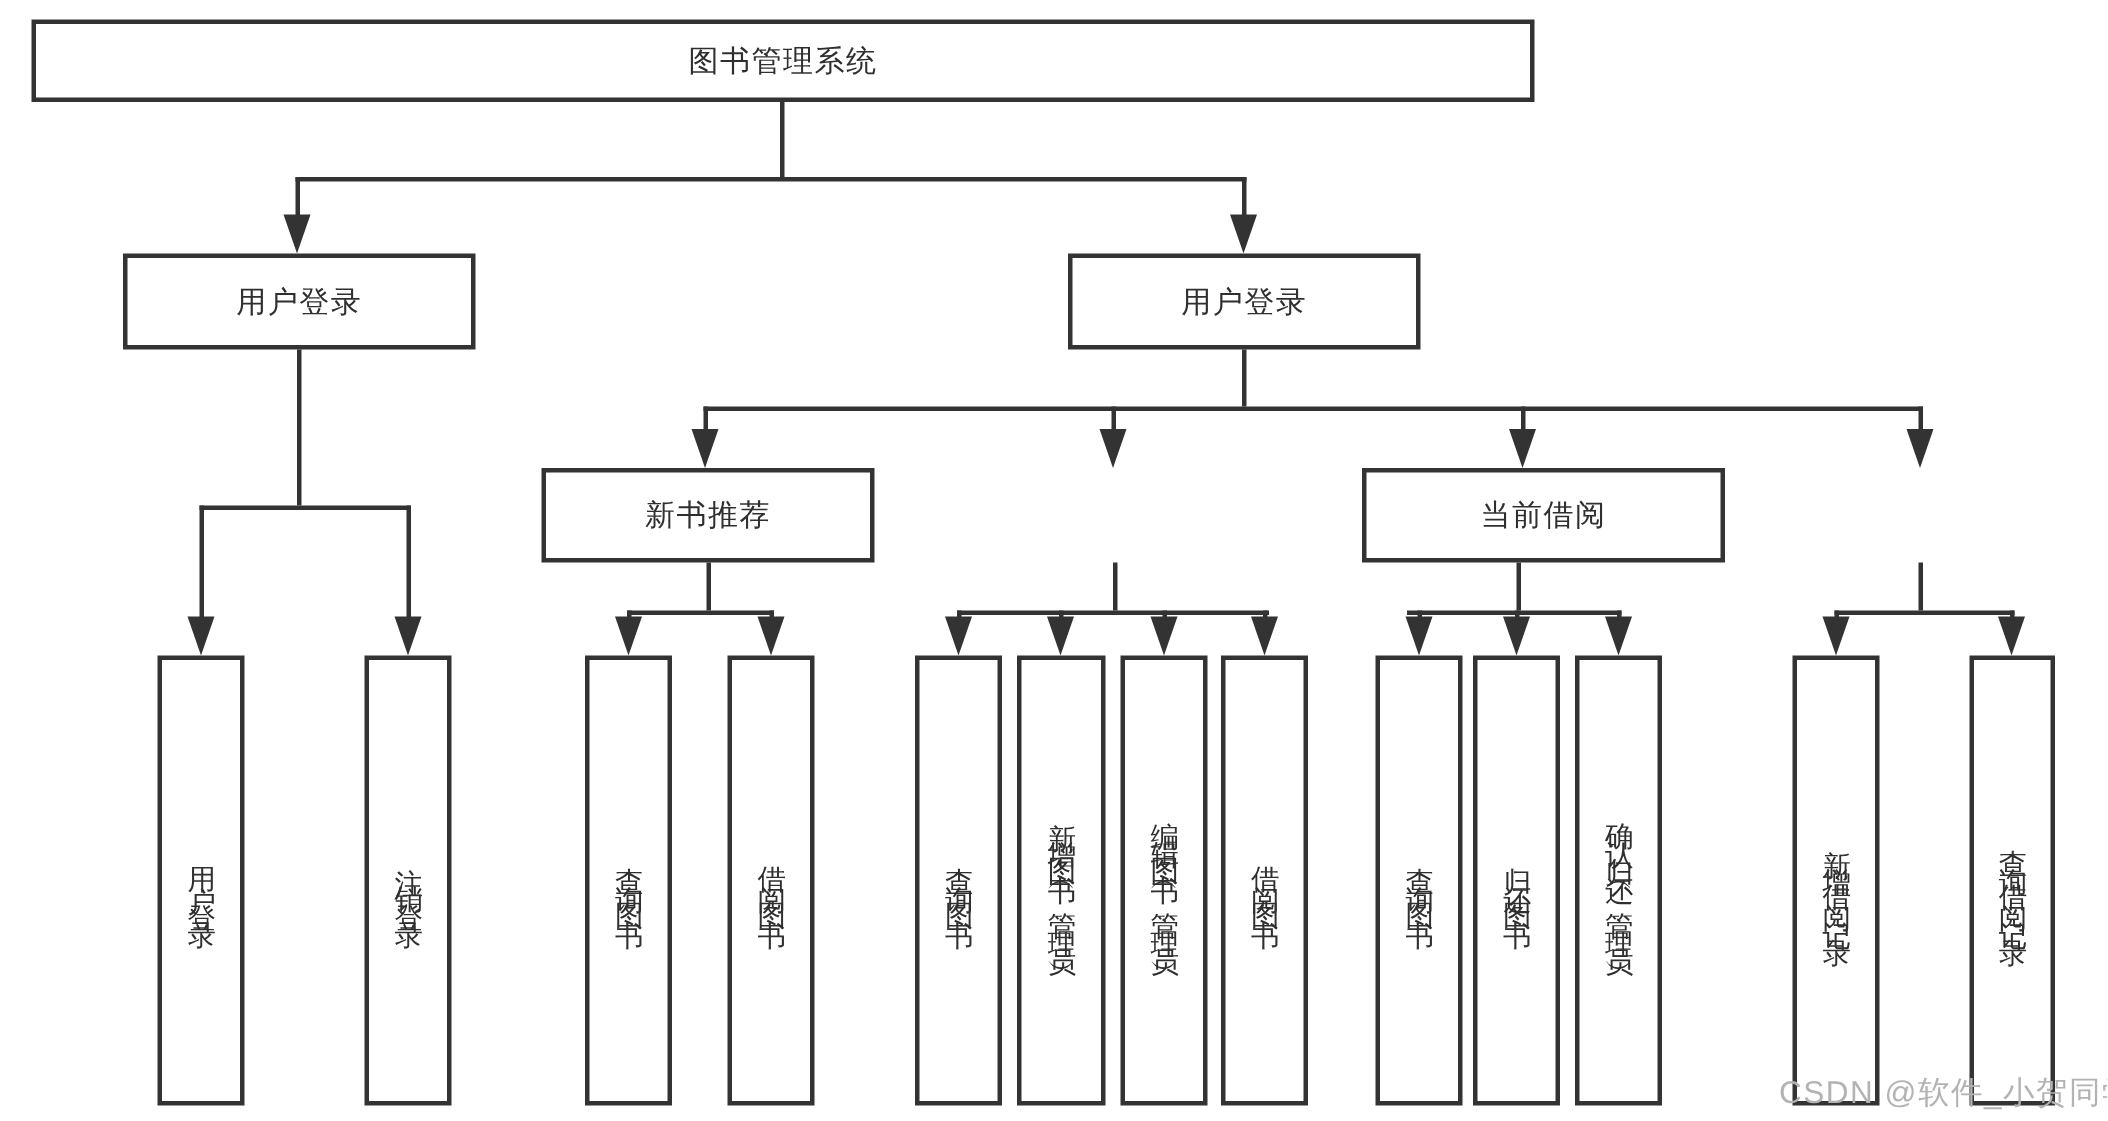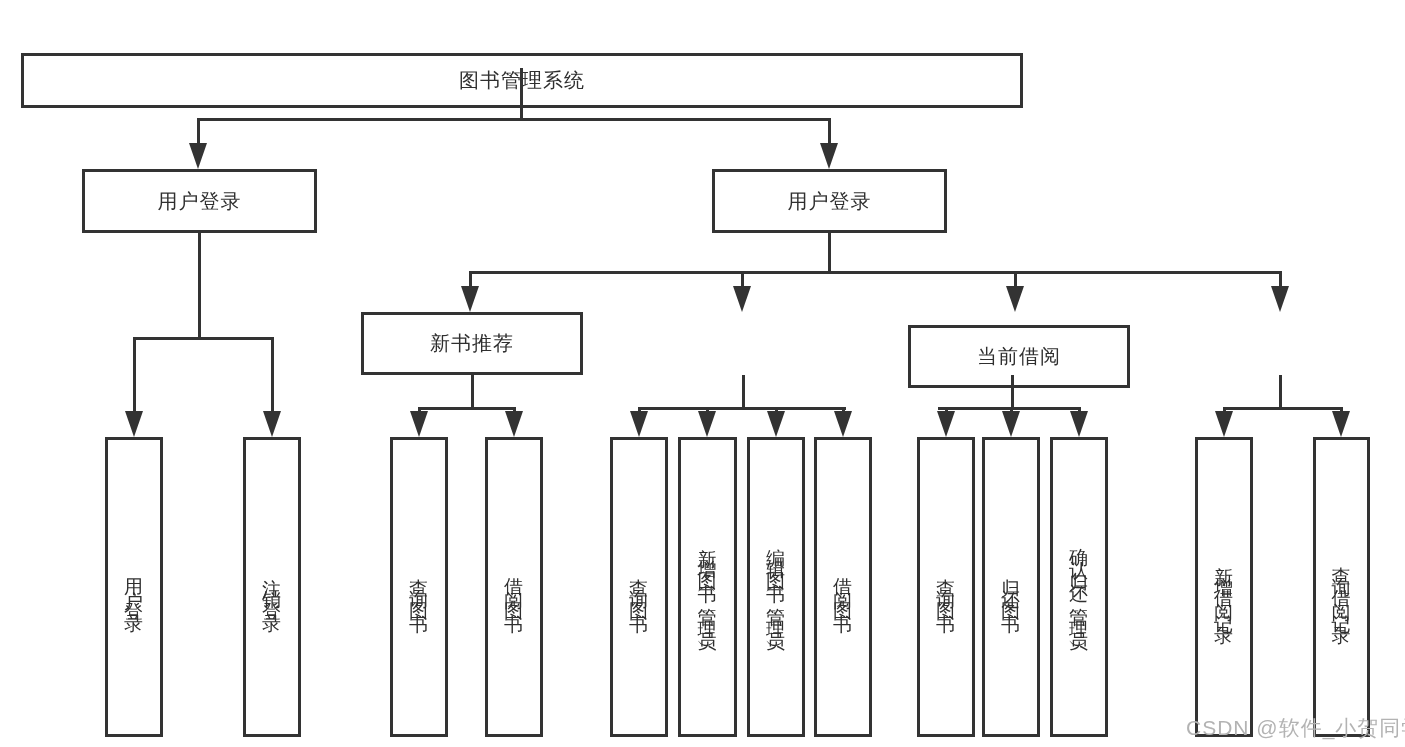--- a/index.html
+++ b/index.html
@@ -54,21 +54,21 @@
     color: var(--watermark);
     letter-spacing: 1px;
     white-space: nowrap;
   }
 </style>
 </head>
 <body>
 
 <div id="canvas">
 
-  <div class="box" style="left:21px; top:13px; width:1002px; height:55px;margin-top:40px;">图书管理系统</div>
+  <div class="box" style="left:21px; top:13px; width:1002px; height:55px;">图书管理系统</div>
 
   <div class="vline" style="left:520px; top:68px; height:50px;"></div>
   <div class="hline" style="left:197px; top:118px; width:634px;"></div>
   <div class="vline" style="left:197px; top:118px; height:28px;"></div>
   <div class="arrowhead" style="left:189px; top:143px;"></div>
   <div class="vline" style="left:828px; top:118px; height:28px;"></div>
   <div class="arrowhead" style="left:820px; top:143px;"></div>
 
   <div class="box" style="left:82px; top:169px; width:235px; height:64px;">用户登录</div>
   <div class="box" style="left:712px; top:169px; width:235px; height:64px;">用户登录</div>
@@ -85,21 +85,21 @@
   <div class="vline" style="left:469px; top:271px; height:18px;"></div>
   <div class="arrowhead" style="left:461px; top:286px;"></div>
   <div class="vline" style="left:741px; top:271px; height:18px;"></div>
   <div class="arrowhead" style="left:733px; top:286px;"></div>
   <div class="vline" style="left:1014px; top:271px; height:18px;"></div>
   <div class="arrowhead" style="left:1006px; top:286px;"></div>
   <div class="vline" style="left:1279px; top:271px; height:18px;"></div>
   <div class="arrowhead" style="left:1271px; top:286px;"></div>
 
   <div class="box" style="left:361px; top:312px; width:222px; height:63px;">新书推荐</div>
-  <div class="box" style="left:908px; top:325px; width:222px; height:63px;">当前借阅</div>
+  <div class="box" style="left:908px; top:312px; width:242px; height:63px;">当前借阅</div>
 
   <div class="vline" style="left:471px; top:375px; height:32px;"></div>
   <div class="vline" style="left:742px; top:375px; height:32px;"></div>
   <div class="vline" style="left:1011px; top:375px; height:32px;"></div>
   <div class="vline" style="left:1279px; top:375px; height:32px;"></div>
 
   <div class="hline" style="left:418px; top:407px; width:98px;"></div>
   <div class="hline" style="left:638px; top:407px; width:208px;"></div>
   <div class="hline" style="left:938px; top:407px; width:143px;"></div>
   <div class="hline" style="left:1223px; top:407px; width:120px;"></div>

